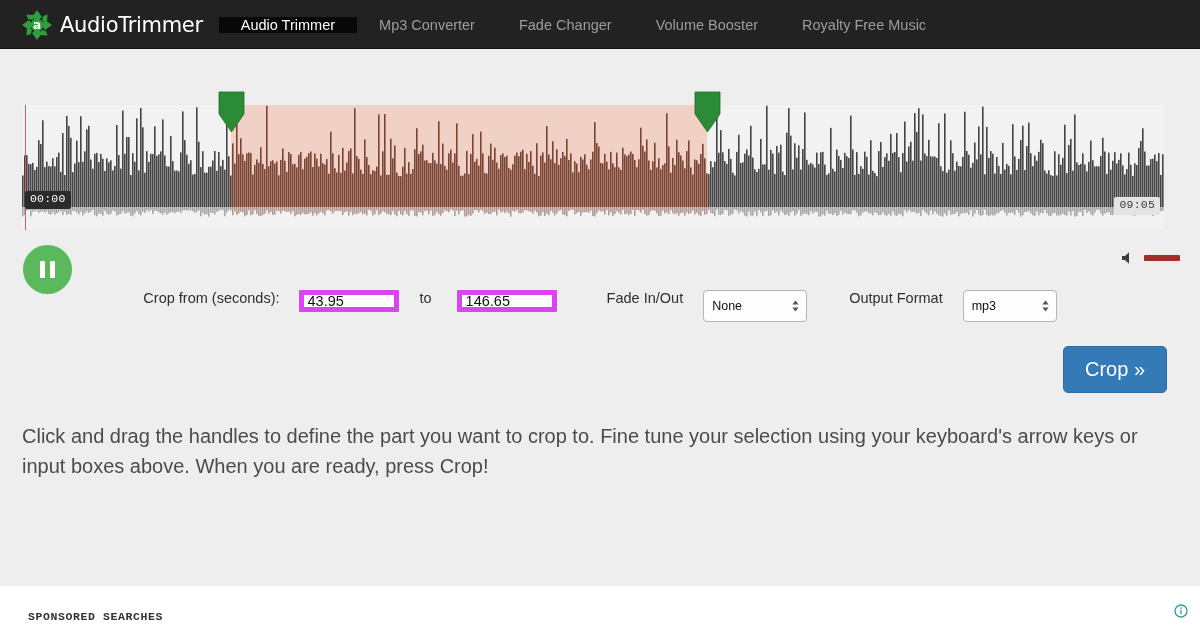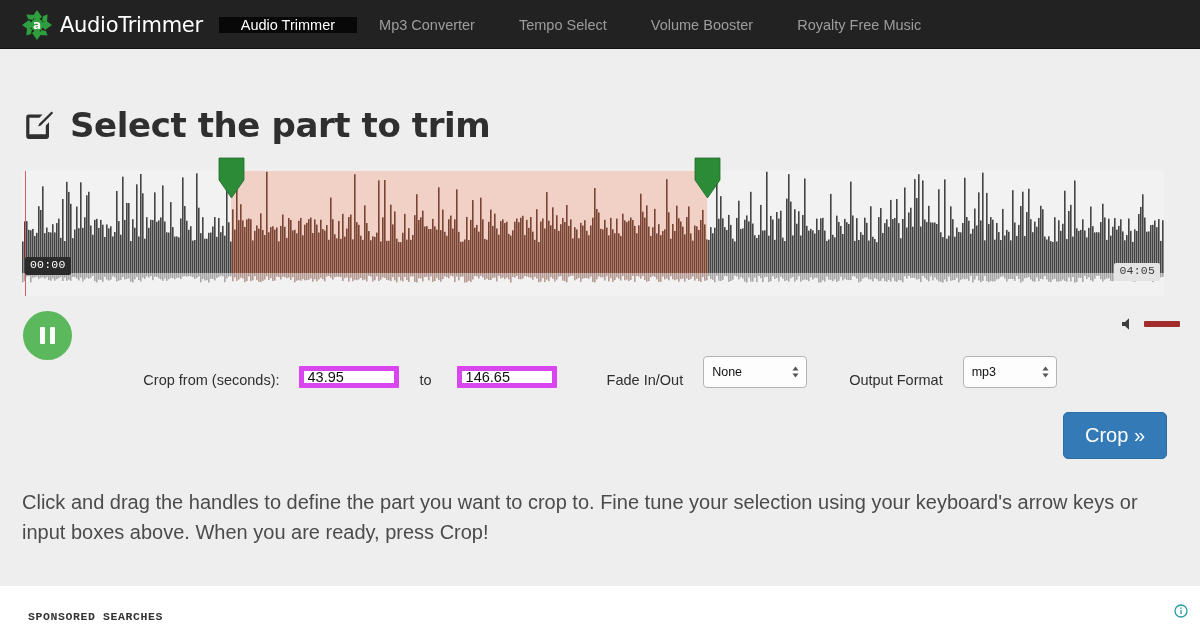--- a/index.html
+++ b/index.html
@@ -173,21 +173,21 @@
   .vol-track {
     width: 36px; height: 6px;
     background: #a02c2c;
     border-radius: 1px;
     cursor: pointer;
   }
 
   
   .options {
     display: flex;
-    align-items: flex-end;
+    align-items: flex-start;
     justify-content: center;
     gap: 13px;
     margin-top: -14px;
     font-size: 14.5px;
     color: #2f2f2f;
   }
   .opt-label { white-space: nowrap; }
   .num-input {
     font-family: "Liberation Sans", sans-serif;
     font-size: 14.5px;
@@ -295,38 +295,29 @@
         </g>
         <circle cx="15" cy="15" r="6.4" fill="#2e9e3e"></circle>
         <text x="15" y="19.4" font-family="DejaVu Sans, sans-serif" font-size="12" font-weight="bold" fill="#ffffff" text-anchor="middle">a</text>
       </svg>
     </span>
     <span class="brand-name">AudioTrimmer</span>
   </a>
   <div class="nav-items">
     <a class="nav-item active">Audio Trimmer</a>
     <a class="nav-item">Mp3 Converter</a>
-    <a class="nav-item">Tempo Select</a>
+    <a class="nav-item">Fade Changer</a>
     <a class="nav-item">Volume Booster</a>
     <a class="nav-item">Royalty Free Music</a>
   </div>
 </div>
 
 <div class="page">
   <div class="inner">
 
-    <h1 class="page-title">
-      <span class="edit-icon">
-        <svg viewBox="0 0 34 34" width="34" height="34" aria-hidden="true">
-          <path d="M4.2 6.6 h16.4 l-3.2 3.2 H7.4 v16.4 h16.4 V17.4 l3.2 -3.2 v14.4 a2.4 2.4 0 0 1 -2.4 2.4 H6.6 a2.4 2.4 0 0 1 -2.4 -2.4 V9 a2.4 2.4 0 0 1 2.4 -2.4 z" fill="#2f2f2f"></path>
-          <path d="M29.6 3.4 l1.6 1.6 -12.4 12.4 -2.6 1 1 -2.6 z" fill="#2f2f2f"></path>
-        </svg>
-      </span>
-      <span>Select the part to trim</span>
-    </h1>
 
     <div class="wave-wrap">
       <div class="wave-canvas">
         <svg class="wave-svg" viewBox="0 0 1142 125" preserveAspectRatio="none">
           <rect x="0" y="0" width="1142" height="125" fill="#f2f2f2"></rect>
           <rect id="selRect" x="208.98600000000002" y="0" width="476.21400000000006" height="102" fill="#f1d0c6"></rect>
           <g id="waveBars">
               <rect x="0" y="70.46633538007737" width="1.6" height="31.533664619922636" fill="#444444"></rect>
               <rect x="2" y="50.39451130628586" width="1.6" height="51.60548869371414" fill="#444444"></rect>
               <rect x="4" y="50.17040237188339" width="1.6" height="51.82959762811661" fill="#444444"></rect>
@@ -1470,21 +1461,21 @@
               <rect x="1134" y="102" width="1.6" height="4.81707174539566" fill="#a8a8a8"></rect>
               <rect x="1136" y="102" width="1.6" height="5.733812770843506" fill="#a8a8a8"></rect>
               <rect x="1138" y="102" width="1.6" height="4.375794932842255" fill="#a8a8a8"></rect>
               <rect x="1140" y="102" width="1.6" height="3.7328681445121763" fill="#a8a8a8"></rect>
             </g>
         </svg>
       </div>
       <div class="cursor-line" style="left:3px;"></div>
 
       <div class="time-label time-start">00:00</div>
-      <div class="time-label time-end">04:05</div>
+      <div class="time-label time-end">09:05</div>
 
       <div class="handle" id="handleL" style="left: 194.986px;">
         <svg viewBox="0 0 29 46" width="29" height="46" aria-hidden="true">
           <path d="M2 2 h25 a0 0 0 0 1 0 0 v22 l-12.5 18 L2 24 z" fill="#2c8b36"></path>
           <path d="M2 2 h25 v22 l-12.5 18 L2 24 z" fill="none" stroke="#1f6b29" stroke-width="0.8"></path>
         </svg>
       </div>
       <div class="handle" id="handleR" style="left: 671.2px;">
         <svg viewBox="0 0 29 46" width="29" height="46" aria-hidden="true">
           <path d="M2 2 h25 v22 l-12.5 18 L2 24 z" fill="#2c8b36"></path>

